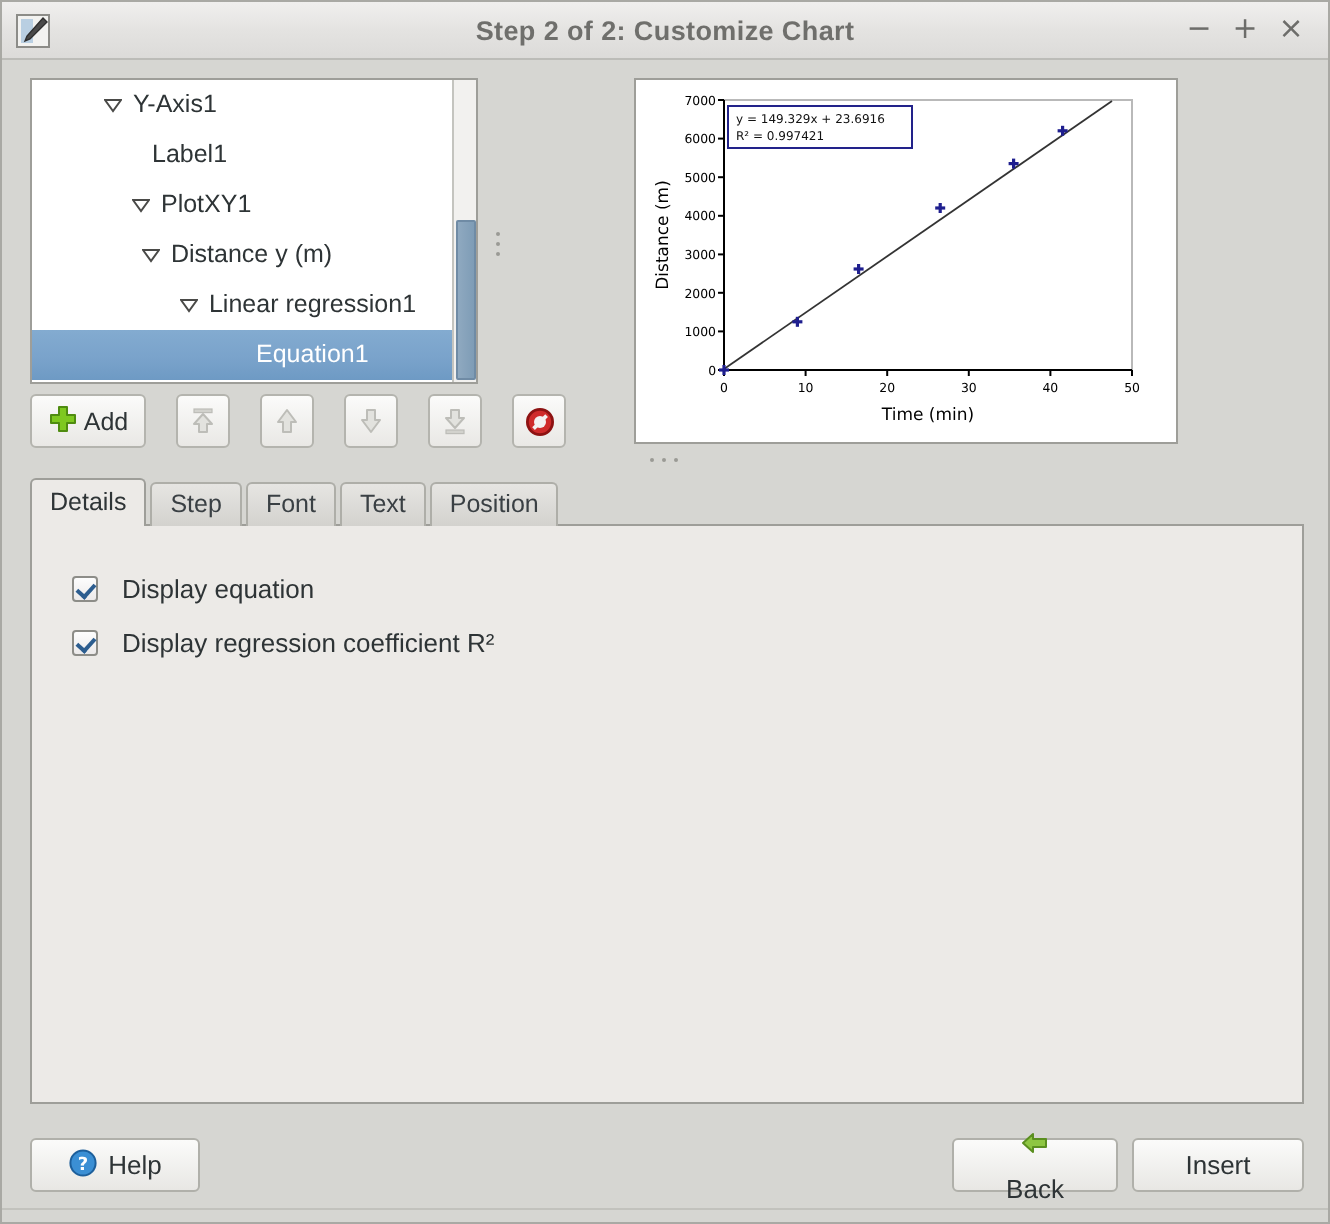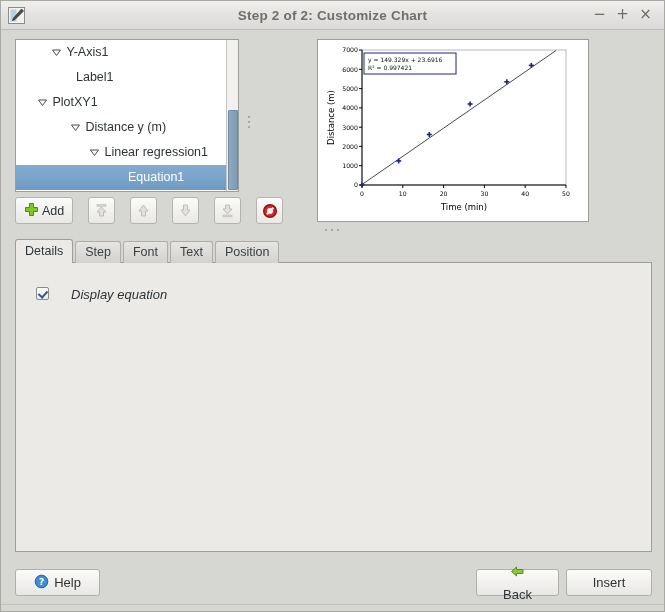--- a/index.html
+++ b/index.html
@@ -217,25 +217,25 @@
     background: #eceae7;
     border: 1px solid #9e9e99;
     box-sizing: border-box;
     z-index: 1;
   }
 
   .check-row {
     position: absolute;
     left: 20px;
     display: flex;
-    gap: 22px;
+    align-items: center;
+    gap: 12px;
     font-size: 13px;
     color: #2e3436;
     cursor: default;
-    font-style: italic;
   }
   #check-eq { top: 24px; }
   #check-r2 { top: 51px; }
   .cbox {
     width: 13px; height: 13px;
     background: linear-gradient(to bottom, #fdfdfd, #eceaea);
     border: 1px solid #8d8d88;
     border-radius: 2px;
     box-sizing: border-box;
     position: relative;
@@ -317,21 +317,21 @@
             <path d="M0.5 2 L8.5 2 L4.5 7.5 Z" fill="none" stroke="#4a4a48" stroke-width="1"></path>
           </svg>
       </span>
       <span class="tlabel">Y-Axis1</span>
     </div>
 
     <div class="tree-row" style="padding-left:60px;">
       <span class="tlabel">Label1</span>
     </div>
 
-    <div class="tree-row" style="padding-left:20px;">
+    <div class="tree-row" style="padding-left:48px;">
       <span class="tw">
         <svg width="9" height="9" viewBox="0 0 9 9">
             <path d="M0.5 2 L8.5 2 L4.5 7.5 Z" fill="none" stroke="#4a4a48" stroke-width="1"></path>
           </svg>
       </span>
       <span class="tlabel">PlotXY1</span>
     </div>
 
     <div class="tree-row" style="padding-left:53px;">
       <span class="tw">
@@ -506,20 +506,24 @@
     <div class="tab">Font</div>
     <div class="tab">Text</div>
     <div class="tab">Position</div>
   </div>
 
   <div id="tabpanel">
     <div class="check-row" id="check-eq">
       <span class="cbox checked"></span>
       <span>Display equation</span>
     </div>
+    <div class="check-row" id="check-r2">
+      <span class="cbox checked"></span>
+      <span>Display regression coefficient R²</span>
+    </div>
   </div>
 
   <div class="btm-btn" id="btn-help">
     <span>
       <svg width="15" height="15" viewBox="0 0 15 15">
         <circle cx="7.5" cy="7.5" r="6.3" fill="#3b8fd4" stroke="#1d5f9b" stroke-width="1"></circle>
         <text x="7.5" y="11" font-family="DejaVu Sans, sans-serif" font-size="9" font-weight="bold" fill="#ffffff" text-anchor="middle">?</text>
       </svg>
     </span>
     <span>Help</span>

